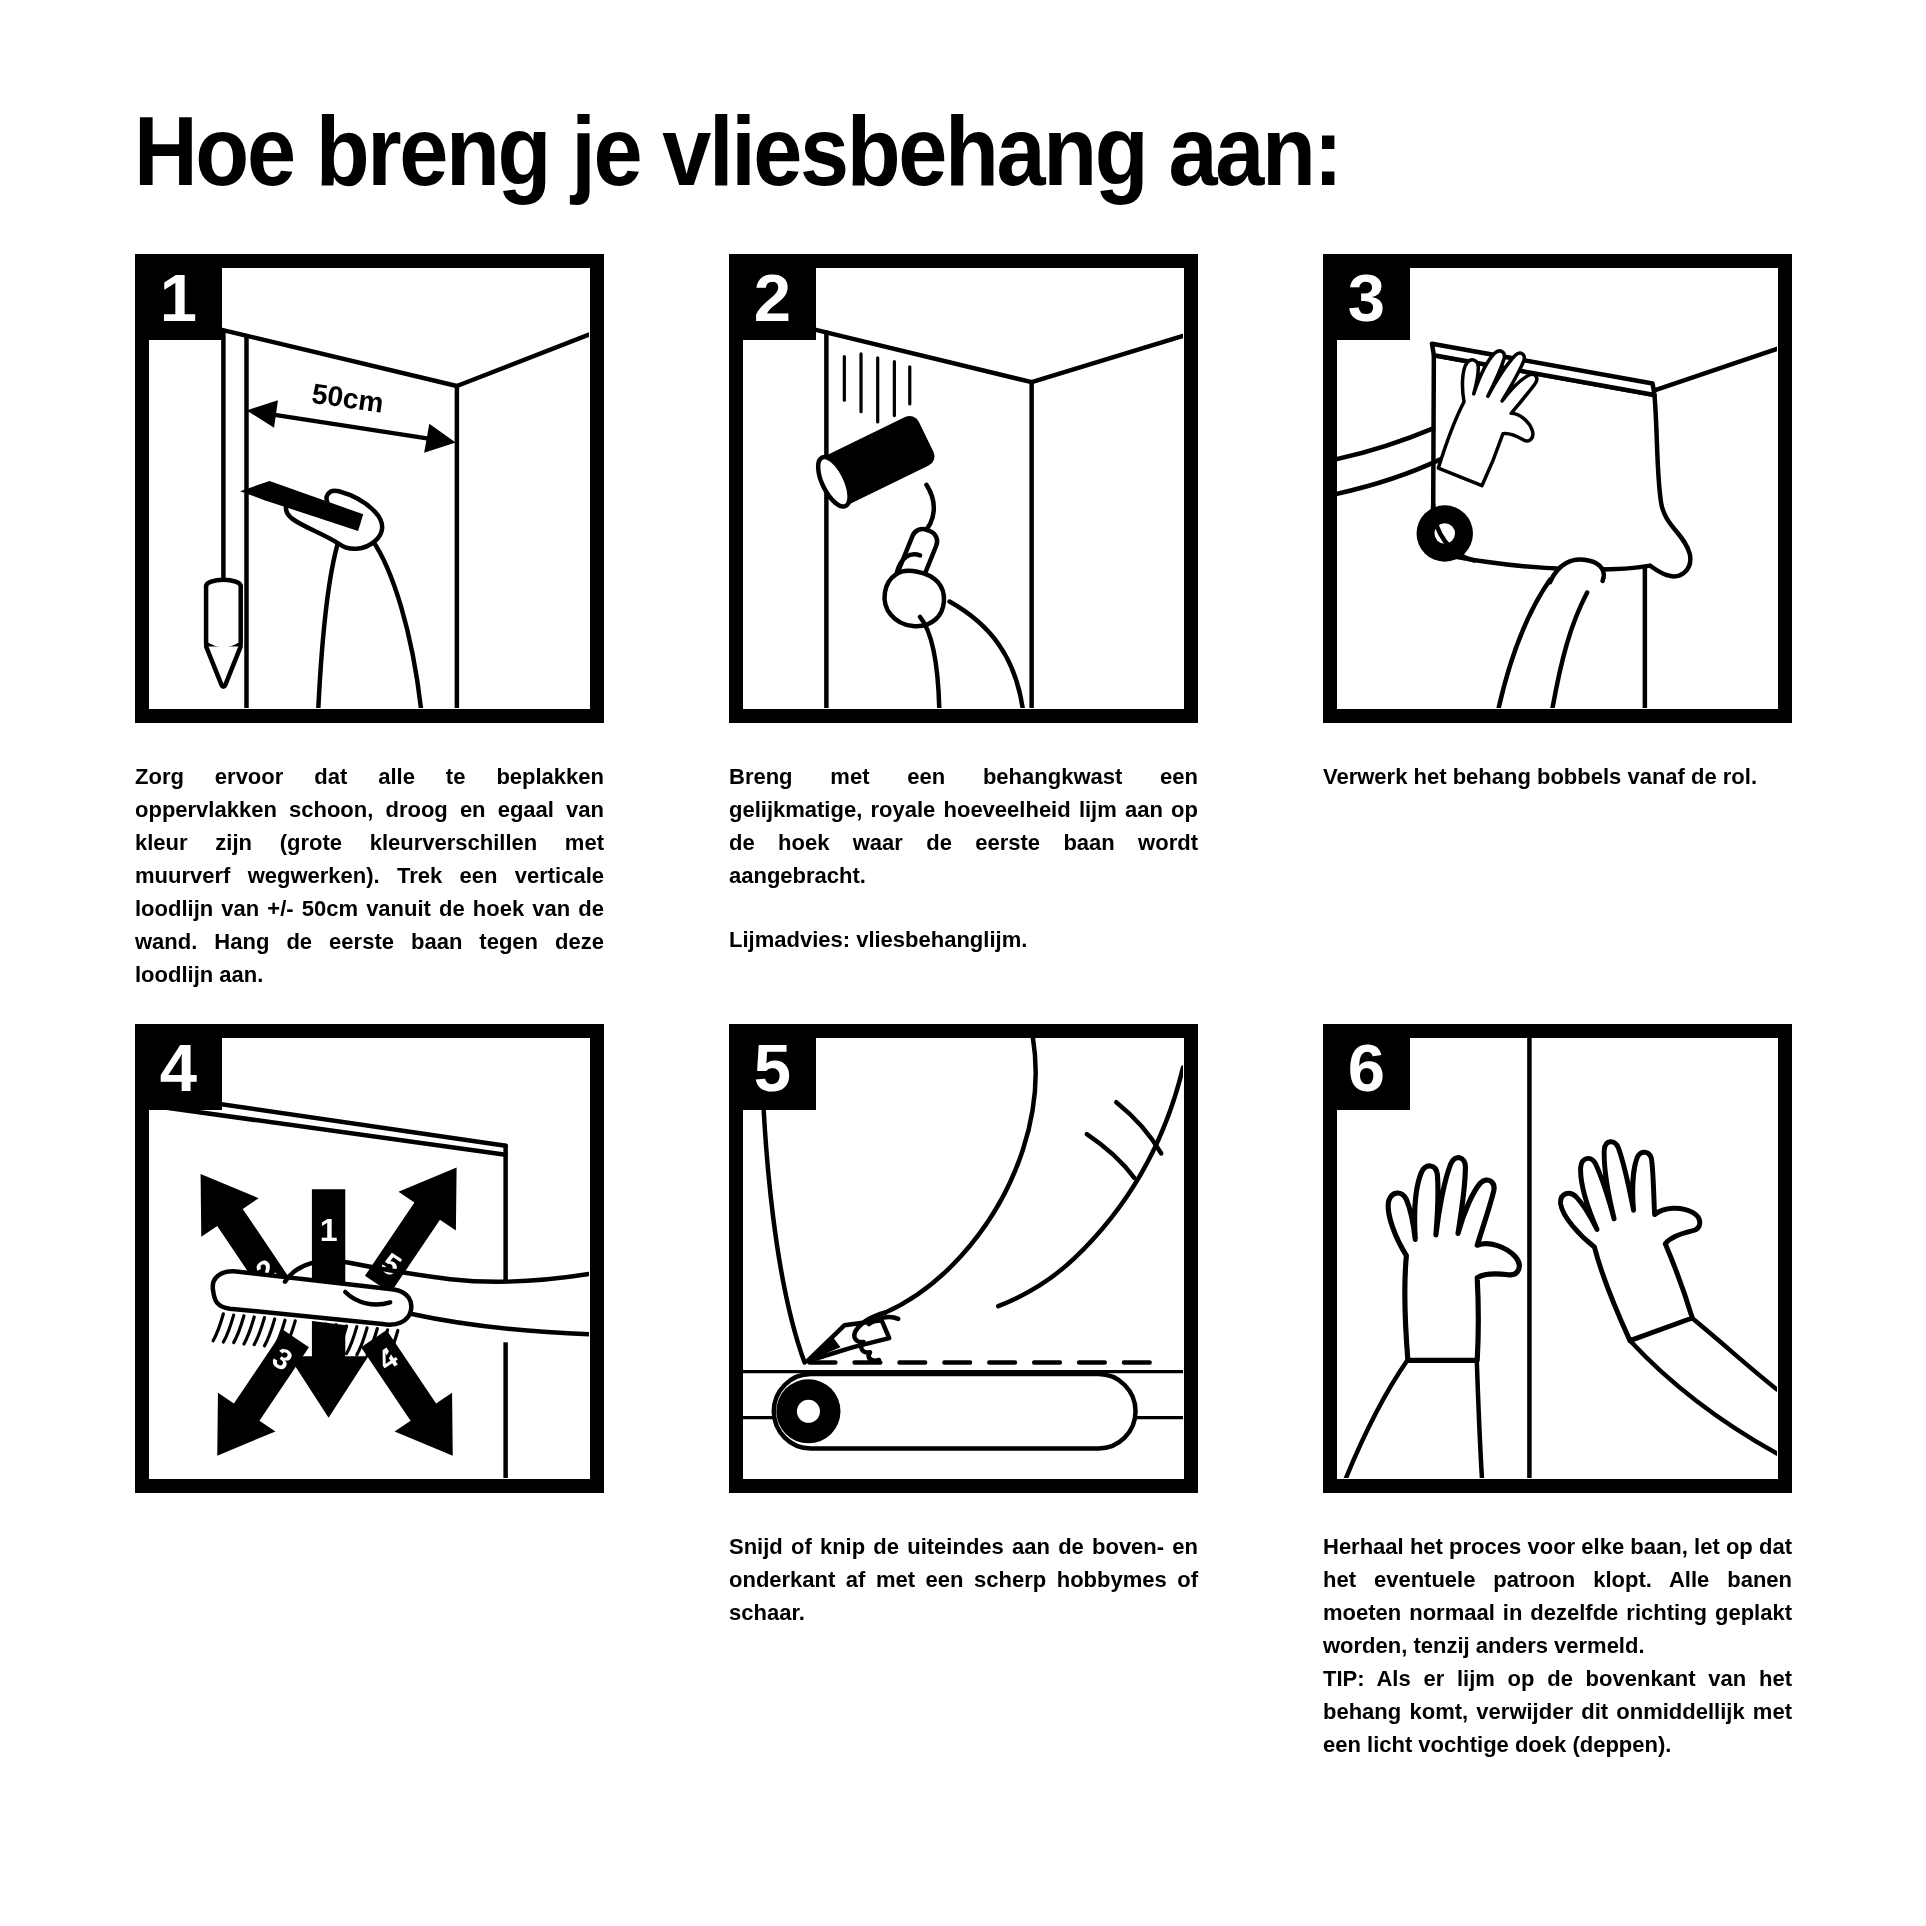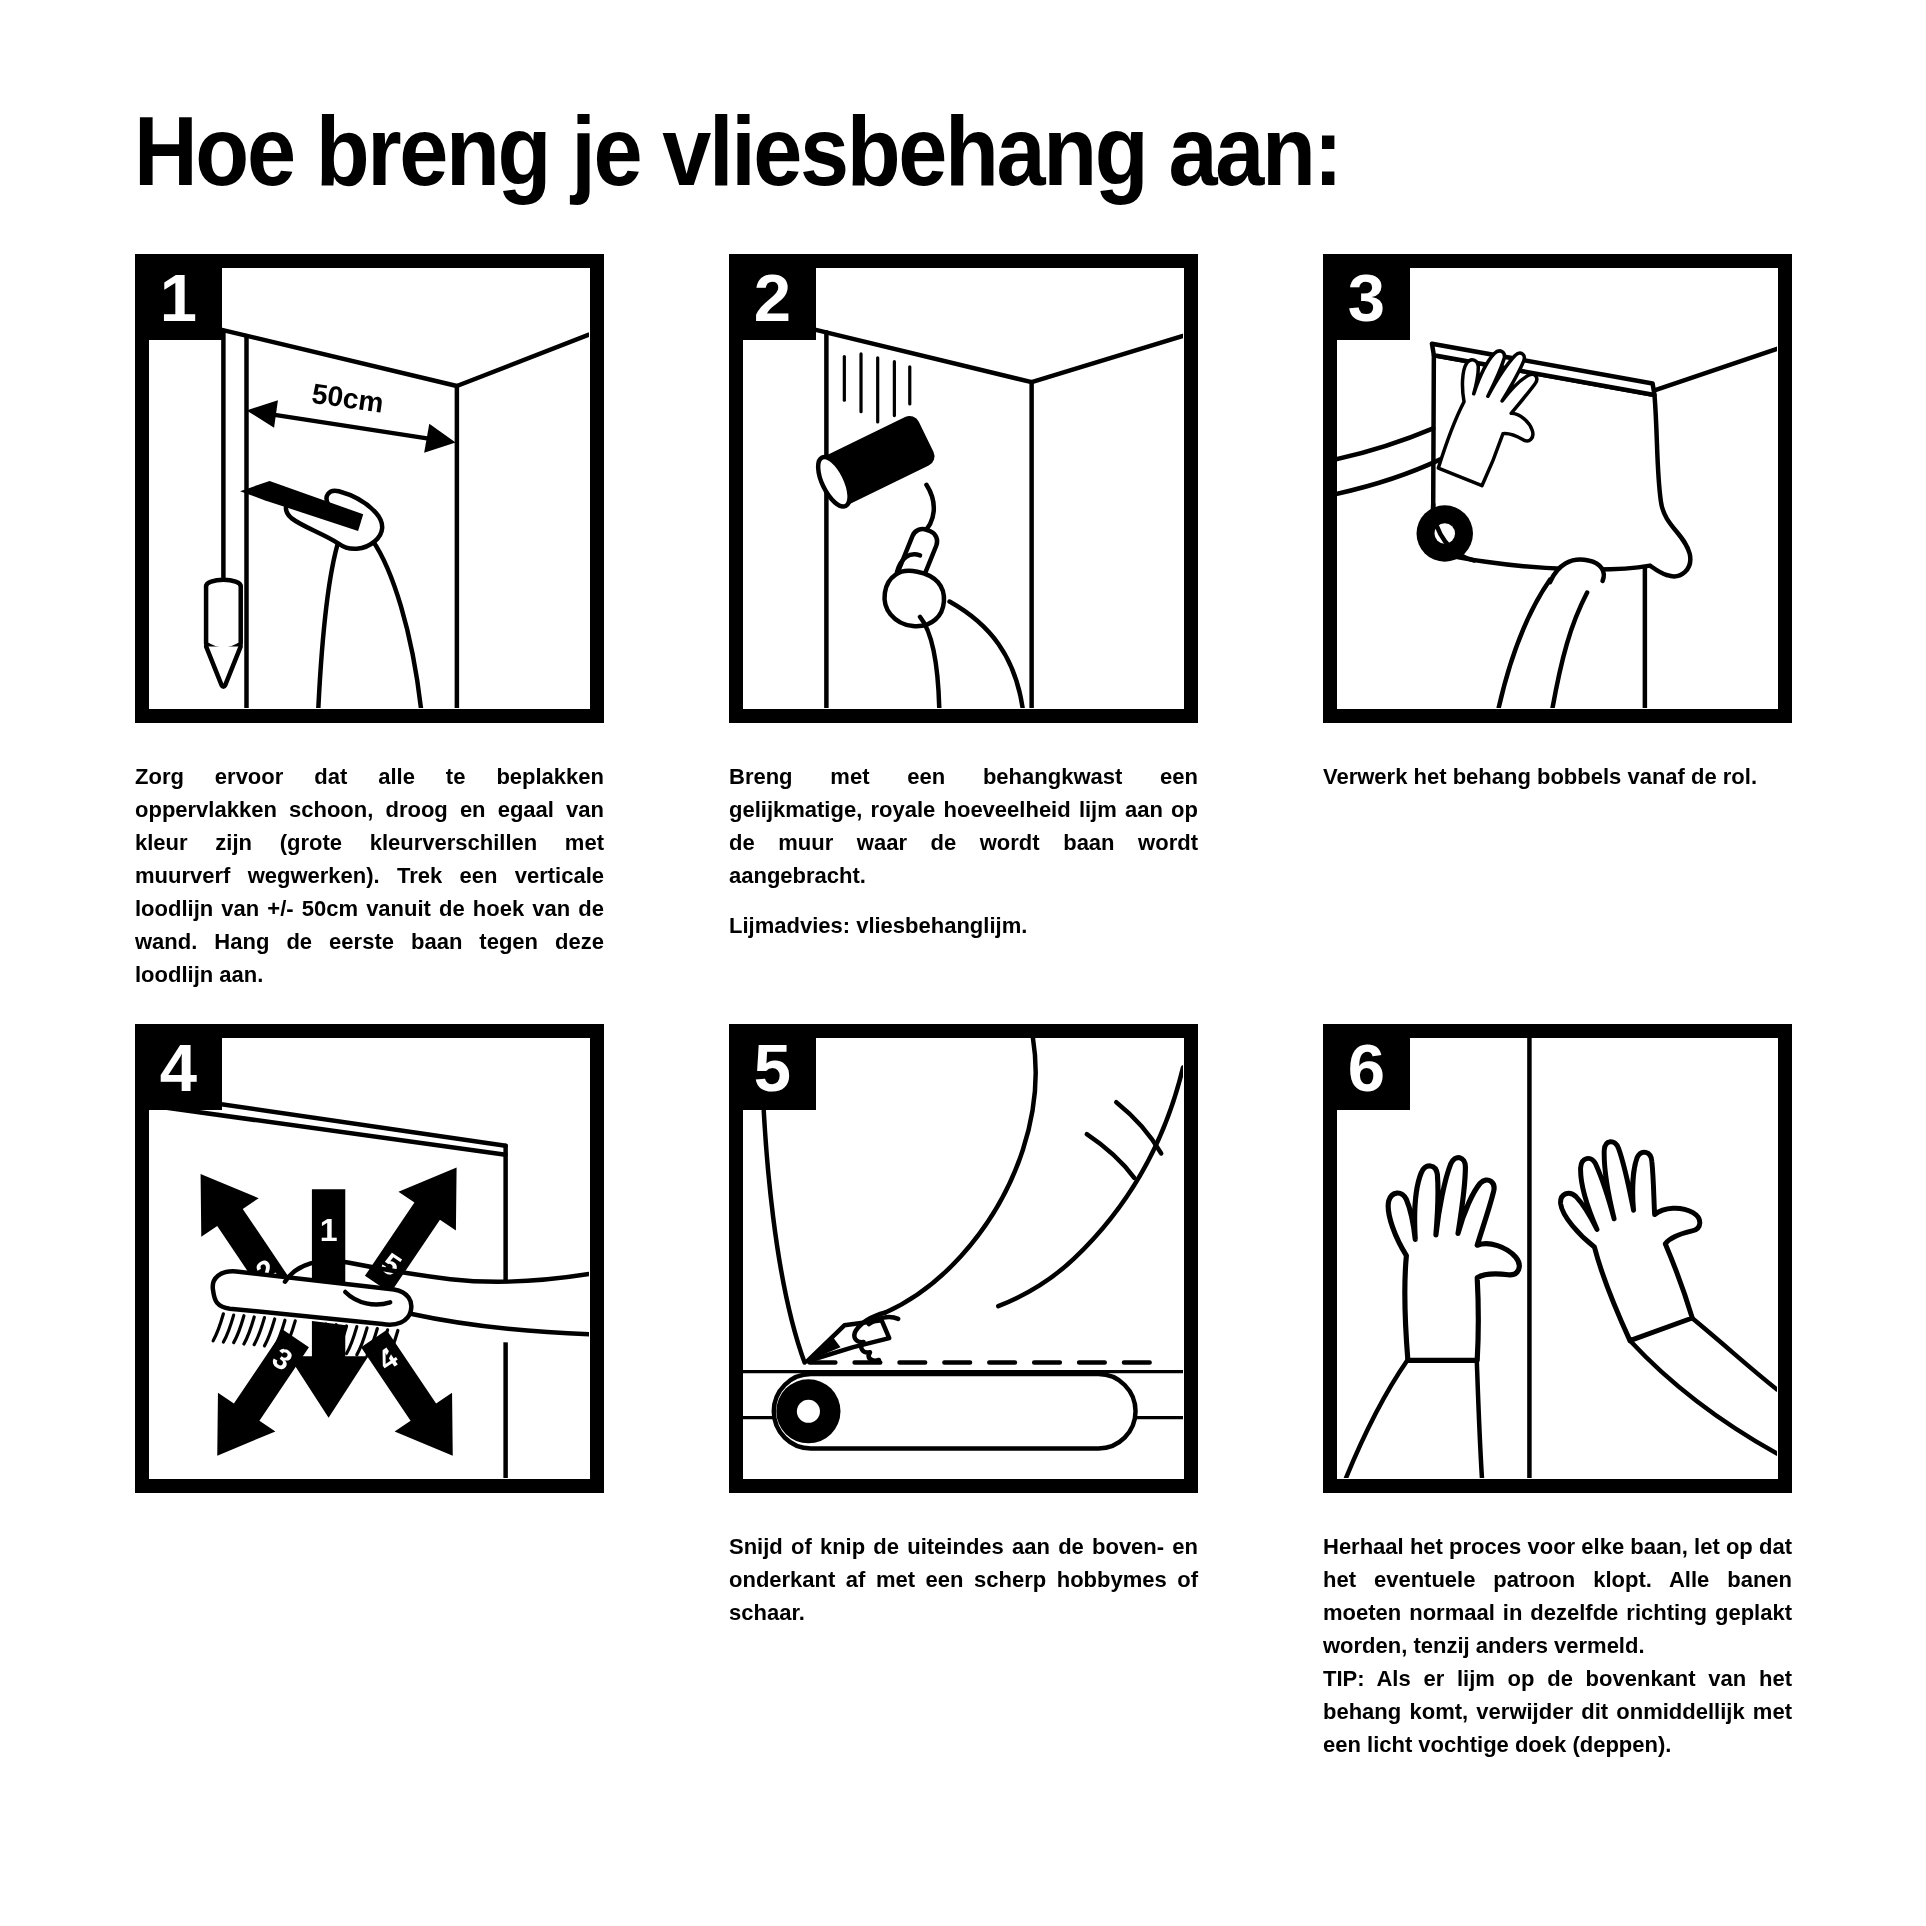--- a/index.html
+++ b/index.html
@@ -3,21 +3,21 @@
 <meta charset="utf-8">
 <style>
   html,body{margin:0;padding:0;background:#fff;}
   body{width:1926px;height:1926px;position:relative;font-family:"Liberation Sans",sans-serif;color:#000;overflow:hidden;}
   .title{position:absolute;left:134px;top:95px;margin:0;font-size:98px;font-weight:bold;letter-spacing:-2.6px;white-space:nowrap;transform:scaleX(.9);transform-origin:left top;}
   .panel{position:absolute;width:469px;height:469px;border:14px solid #000;box-sizing:border-box;background:#fff;margin:0;}
   .badge{position:absolute;left:-14px;top:-14px;width:87px;height:86px;background:#000;color:#fff;display:flex;align-items:center;justify-content:center;font-size:67px;font-weight:bold;z-index:5;}
   .art{position:absolute;left:0;top:0;width:440px;height:440px;}
   .caption{position:absolute;width:469px;font-size:22px;line-height:33px;font-weight:bold;text-align:justify;}
   .caption p{margin:0;}
-  .caption p.gap{margin-top:17px;}
+  .caption p.gap{margin-top:31px;}
   .c1{left:135px}.c2{left:729px}.c3{left:1323px}
   .r1{top:254px}.r2{top:1024px}
   .t1{top:760px}.t2{top:1530px}
   svg text{font-family:"Liberation Sans",sans-serif;font-weight:bold;}
 </style>
 </head>
 <body>
 
 <h1 class="title">Hoe breng je vliesbehang aan:</h1>
 
@@ -203,21 +203,21 @@
       <path d="M457,472 C520,540 600,600 686,648"></path>
       <path d="M554,437 C606,480 650,520 686,548"></path>
     </g>
   </svg>
 </figure>
 
 <div class="caption c1 t1">
   <p>Zorg ervoor dat alle te beplakken oppervlakken schoon, droog en egaal van kleur zijn (grote kleurverschillen met muurverf wegwerken). Trek een verticale loodlijn van +/- 50cm vanuit de hoek van de wand. Hang de eerste baan tegen deze loodlijn aan.</p>
 </div>
 <div class="caption c2 t1">
-  <p>Breng met een behangkwast een gelijkmatige, royale hoeveelheid lijm aan op de muur waar de wordt baan wordt aangebracht.</p>
+  <p>Breng met een behangkwast een gelijkmatige, royale hoeveelheid lijm aan op de hoek waar de eerste baan wordt aangebracht.</p>
   <p class="gap">Lijmadvies: vliesbehanglijm.</p>
 </div>
 <div class="caption c3 t1">
   <p>Verwerk het behang bobbels vanaf de rol.</p>
 </div>
 <div class="caption c1 t2">
 </div>
 <div class="caption c2 t2">
   <p>Snijd of knip de uiteindes aan de boven- en onderkant af met een scherp hobbymes of schaar.</p>
 </div>

